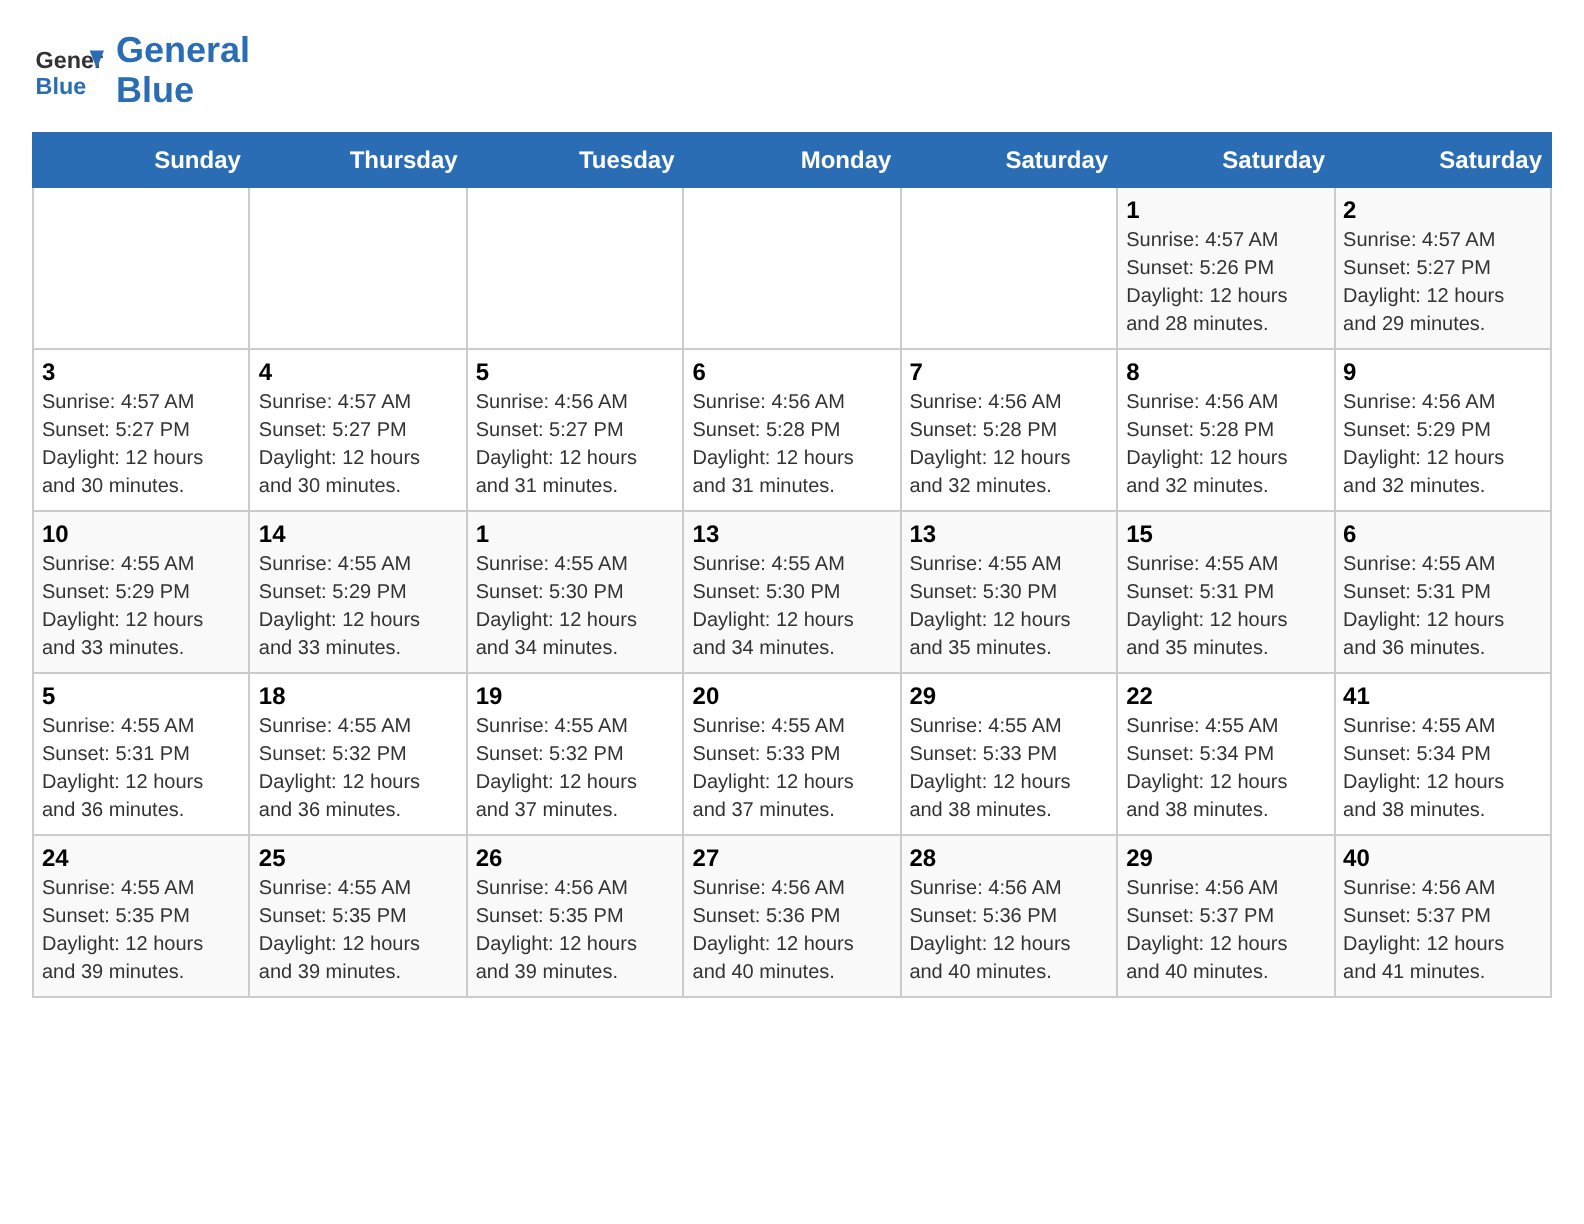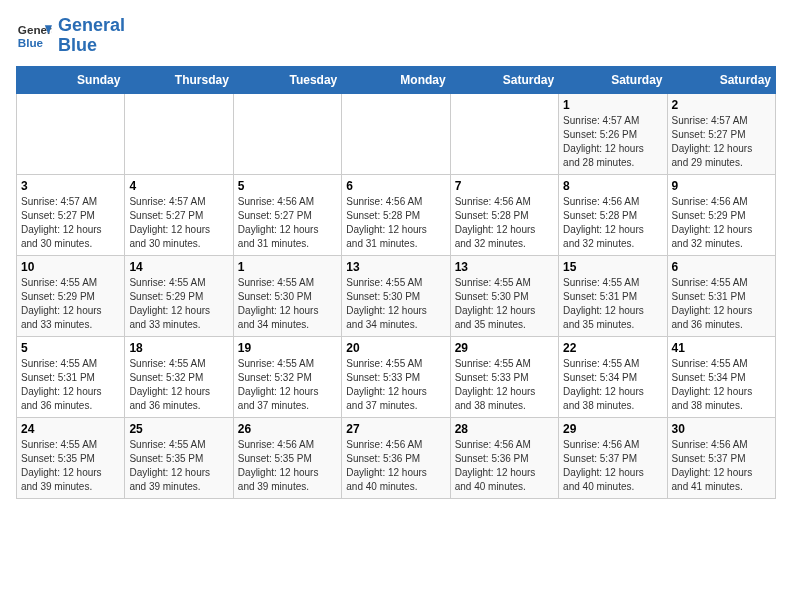--- a/index.html
+++ b/index.html
@@ -302,20 +302,20 @@
 Sunset: 5:36 PM
 Daylight: 12 hours and 40 minutes.</div>
         </td>
         <td>
           <span class="day-number">29</span>
           <div class="day-info" style="white-space: pre-line;">Sunrise: 4:56 AM
 Sunset: 5:37 PM
 Daylight: 12 hours and 40 minutes.</div>
         </td>
         <td>
-          <span class="day-number">30</span>
+          <span class="day-number">40</span>
           <div class="day-info" style="white-space: pre-line;">Sunrise: 4:56 AM
 Sunset: 5:37 PM
 Daylight: 12 hours and 41 minutes.</div>
         </td>
       </tr>
     </tbody>
 </table>
 
 </body></html>

